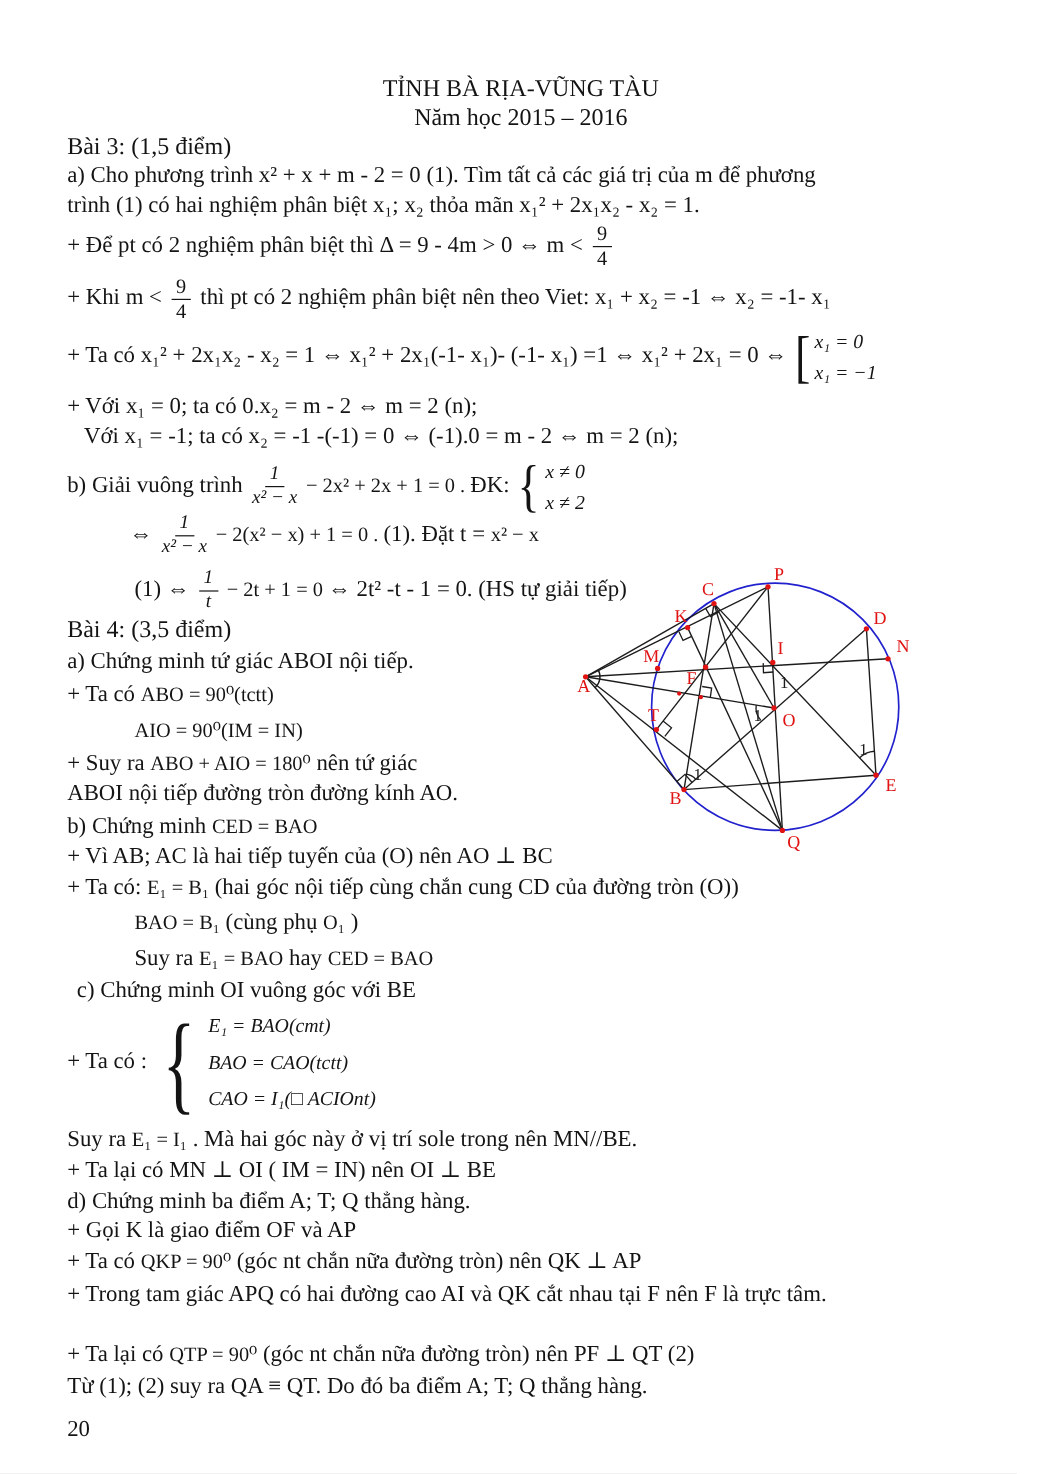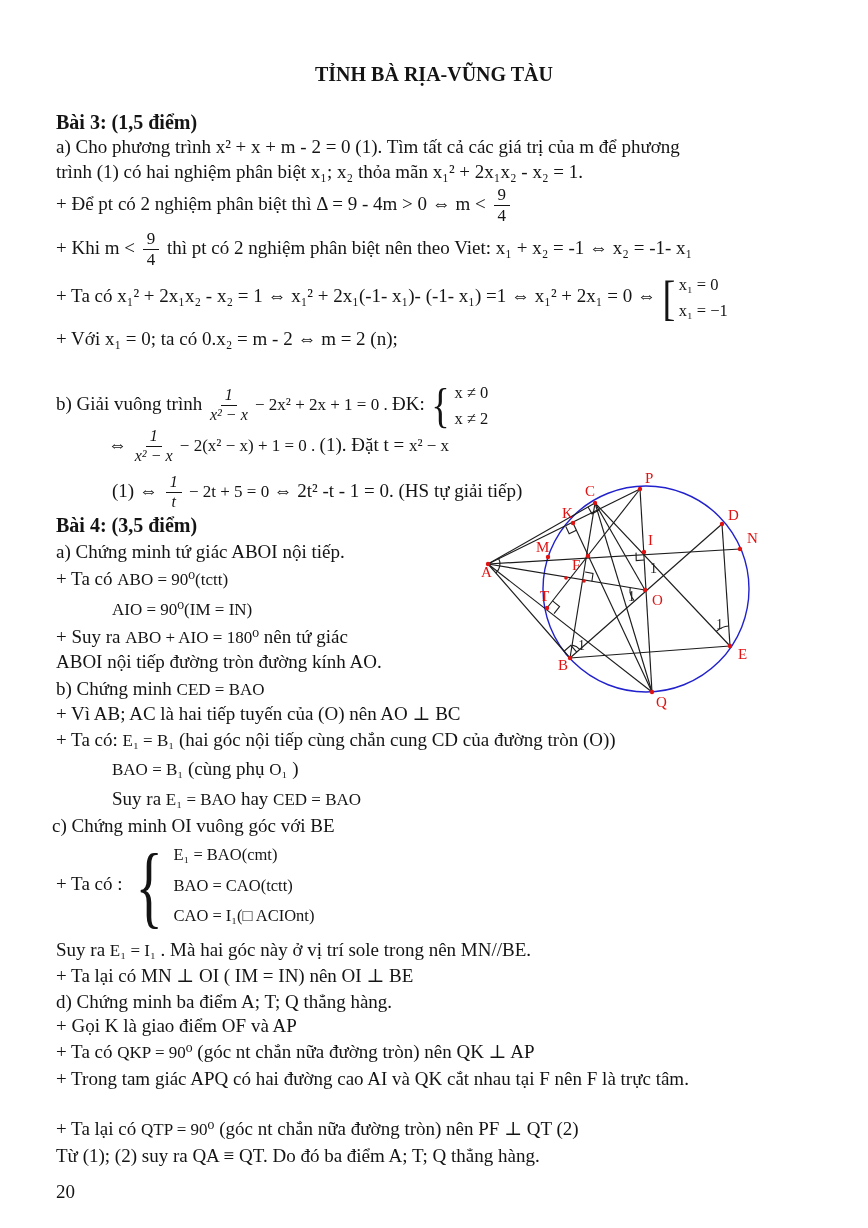--- a/index.html
+++ b/index.html
@@ -1,42 +1,43 @@
 <!DOCTYPE html>
 <html><head>
 <meta charset="utf-8">
 <style>
   html,body{margin:0;padding:0;background:#e8e8e8;}
   .page{position:relative;width:868px;height:1228px;background:#ffffff;margin:0 auto;
         font-family:"Liberation Serif","DejaVu Serif",serif;color:#141414;overflow:hidden;}
   .row{position:absolute;white-space:nowrap;font-size:19px;line-height:1.25;}
   .center{left:0;width:868px;text-align:center;}
-  .b{font-weight:bold;}
+  .b{font-weight:normal;}
   .f20{font-size:20px;}
   .mt{font-size:17px;}
   .frac{display:inline-flex;flex-direction:column;align-items:center;vertical-align:middle;
         line-height:1.05;font-size:16px;font-style:italic;margin:0 3px;}
   .frac.up{font-style:normal;font-size:17px;}
   .frac .num{padding:0 4px 1px 4px;border-bottom:1.4px solid #141414;}
   .frac .den{padding-top:1px;}
   .cases{display:inline-flex;align-items:center;vertical-align:middle;}
   .cases .brace2{font-size:48px;font-weight:400;line-height:.9;transform:scaleX(.8);}
   .cases .brack2{font-size:48px;font-weight:300;line-height:.9;transform:scaleX(.8);}
   .cases .brace3{font-size:92px;font-weight:300;line-height:.85;transform:scaleX(.62);}
   .cases .col{display:flex;flex-direction:column;margin-left:2px;}
-  .cases .col .cl{font-size:16.5px;line-height:1.55;}
+  .cases .col .cl{font-style:italic;font-size:16.5px;line-height:1.55;}
   .cases.big .col .cl{line-height:1.85;}
   svg text{font-family:"Liberation Serif","DejaVu Serif",serif;}
 </style>
 </head>
 <body>
 
 <div class="page">
 
   <div class="row center b f20" style="top:62px"><span>TỈNH BÀ RỊA-VŨNG TÀU</span></div>
+  <div class="row center b f20" style="top:86px"><span>Năm học 2015 – 2016</span></div>
 
   <div class="row b f20" style="left:56px;top:110px"><span>Bài 3: (1,5 điểm)</span></div>
   <div class="row" style="left:56px;top:135px"><span>a) Cho phương trình x² + x + m - 2 = 0 (1). Tìm tất cả các giá trị của m để phương</span></div>
   <div class="row" style="left:56px;top:160px"><span>trình (1) có hai nghiệm phân biệt x₁; x₂ thỏa mãn x₁² + 2x₁x₂ - x₂ = 1.</span></div>
 
   <div class="row" style="left:56px;top:186px">
     <span>+ Để pt có 2 nghiệm phân biệt thì Δ = 9 - 4m &gt; 0 ⇔ m &lt; </span><span class="frac up">
         <span class="num">9</span>
         <span class="den">4</span>
       </span>
@@ -53,20 +54,21 @@
     <span>+ Ta có x₁² + 2x₁x₂ - x₂ = 1 ⇔ x₁² + 2x₁(-1- x₁)- (-1- x₁) =1 ⇔ x₁² + 2x₁ = 0 ⇔ </span><span class="cases">
         <span class="brack2">[</span>
         <span class="col">
           <span class="cl">x₁ = 0</span>
           <span class="cl">x₁ = −1</span>
         </span>
       </span>
   </div>
 
   <div class="row" style="left:56px;top:327px"><span>+ Với x₁ = 0; ta có 0.x₂ = m - 2 ⇔ m = 2 (n);</span></div>
+  <div class="row" style="left:70px;top:352px"><span>Với x₁ = -1; ta có x₂ = -1 -(-1) = 0 ⇔ (-1).0 = m - 2 ⇔ m = 2 (n);</span></div>
 
   <div class="row" style="left:56px;top:380px">
     <span>b) Giải vuông trình </span><span class="frac">
         <span class="num">1</span>
         <span class="den">x² − x</span>
       </span><span class="mt"> − 2x² + 2x + 1 = 0 .  </span><span>ĐK: </span><span class="cases">
         <span class="brace2">{</span>
         <span class="col">
           <span class="cl">x ≠ 0</span>
           <span class="cl">x ≠ 2</span>
@@ -78,35 +80,35 @@
     <span>⇔ </span><span class="frac">
         <span class="num">1</span>
         <span class="den">x² − x</span>
       </span><span class="mt"> − 2(x² − x) + 1 = 0 . </span><span>(1). Đặt t = </span><span class="mt">x² − x</span>
   </div>
 
   <div class="row" style="left:112px;top:474px">
     <span>(1)  ⇔ </span><span class="frac">
         <span class="num">1</span>
         <span class="den">t</span>
-      </span><span class="mt"> − 2t + 5 = 0 </span><span>⇔ 2t² -t - 1 = 0. (HS tự giải tiếp)</span>
+      </span><span class="mt"> − 2t + 1 = 0 </span><span>⇔ 2t² -t - 1 = 0. (HS tự giải tiếp)</span>
   </div>
 
   <div class="row b f20" style="left:56px;top:513px"><span>Bài 4: (3,5 điểm)</span></div>
   <div class="row" style="left:56px;top:540px"><span>a) Chứng minh tứ giác ABOI nội tiếp.</span></div>
   <div class="row" style="left:56px;top:567px"><span>+ Ta có  </span><span class="mt">ABO = 90⁰(tctt)</span></div>
   <div class="row" style="left:112px;top:597px"><span class="mt">AIO = 90⁰(IM = IN)</span></div>
   <div class="row" style="left:56px;top:625px"><span>+ Suy ra </span><span class="mt">ABO + AIO = 180⁰</span><span> nên tứ giác</span></div>
   <div class="row" style="left:56px;top:650px"><span>ABOI nội tiếp đường tròn đường kính AO.</span></div>
   <div class="row" style="left:56px;top:677px"><span>b) Chứng minh </span><span class="mt">CED = BAO</span></div>
   <div class="row" style="left:56px;top:702px"><span>+ Vì AB; AC là hai tiếp tuyến của (O) nên AO ⊥ BC</span></div>
   <div class="row" style="left:56px;top:728px"><span>+ Ta có: </span><span class="mt">E₁ = B₁</span><span> (hai góc nội tiếp cùng chắn cung CD của đường tròn (O))</span></div>
   <div class="row" style="left:112px;top:757px"><span class="mt">BAO = B₁</span><span> (cùng phụ </span><span class="mt">O₁</span><span> )</span></div>
   <div class="row" style="left:112px;top:787px"><span>Suy ra </span><span class="mt">E₁ = BAO</span><span> hay </span><span class="mt">CED = BAO</span></div>
-  <div class="row" style="left:52px;top:814px"><span>c) Chứng minh OI vuông góc với BE</span></div>
+  <div class="row" style="left:64px;top:814px"><span>c) Chứng minh OI vuông góc với BE</span></div>
 
   <div class="row" style="left:56px;top:840px">
     <span>+ Ta có : </span><span class="cases big">
         <span class="brace3">{</span>
         <span class="col">
           <span class="cl">E₁ = BAO(cmt)</span>
           <span class="cl">BAO = CAO(tctt)</span>
           <span class="cl">CAO = I₁(□ ACIOnt)</span>
         </span>
       </span>

